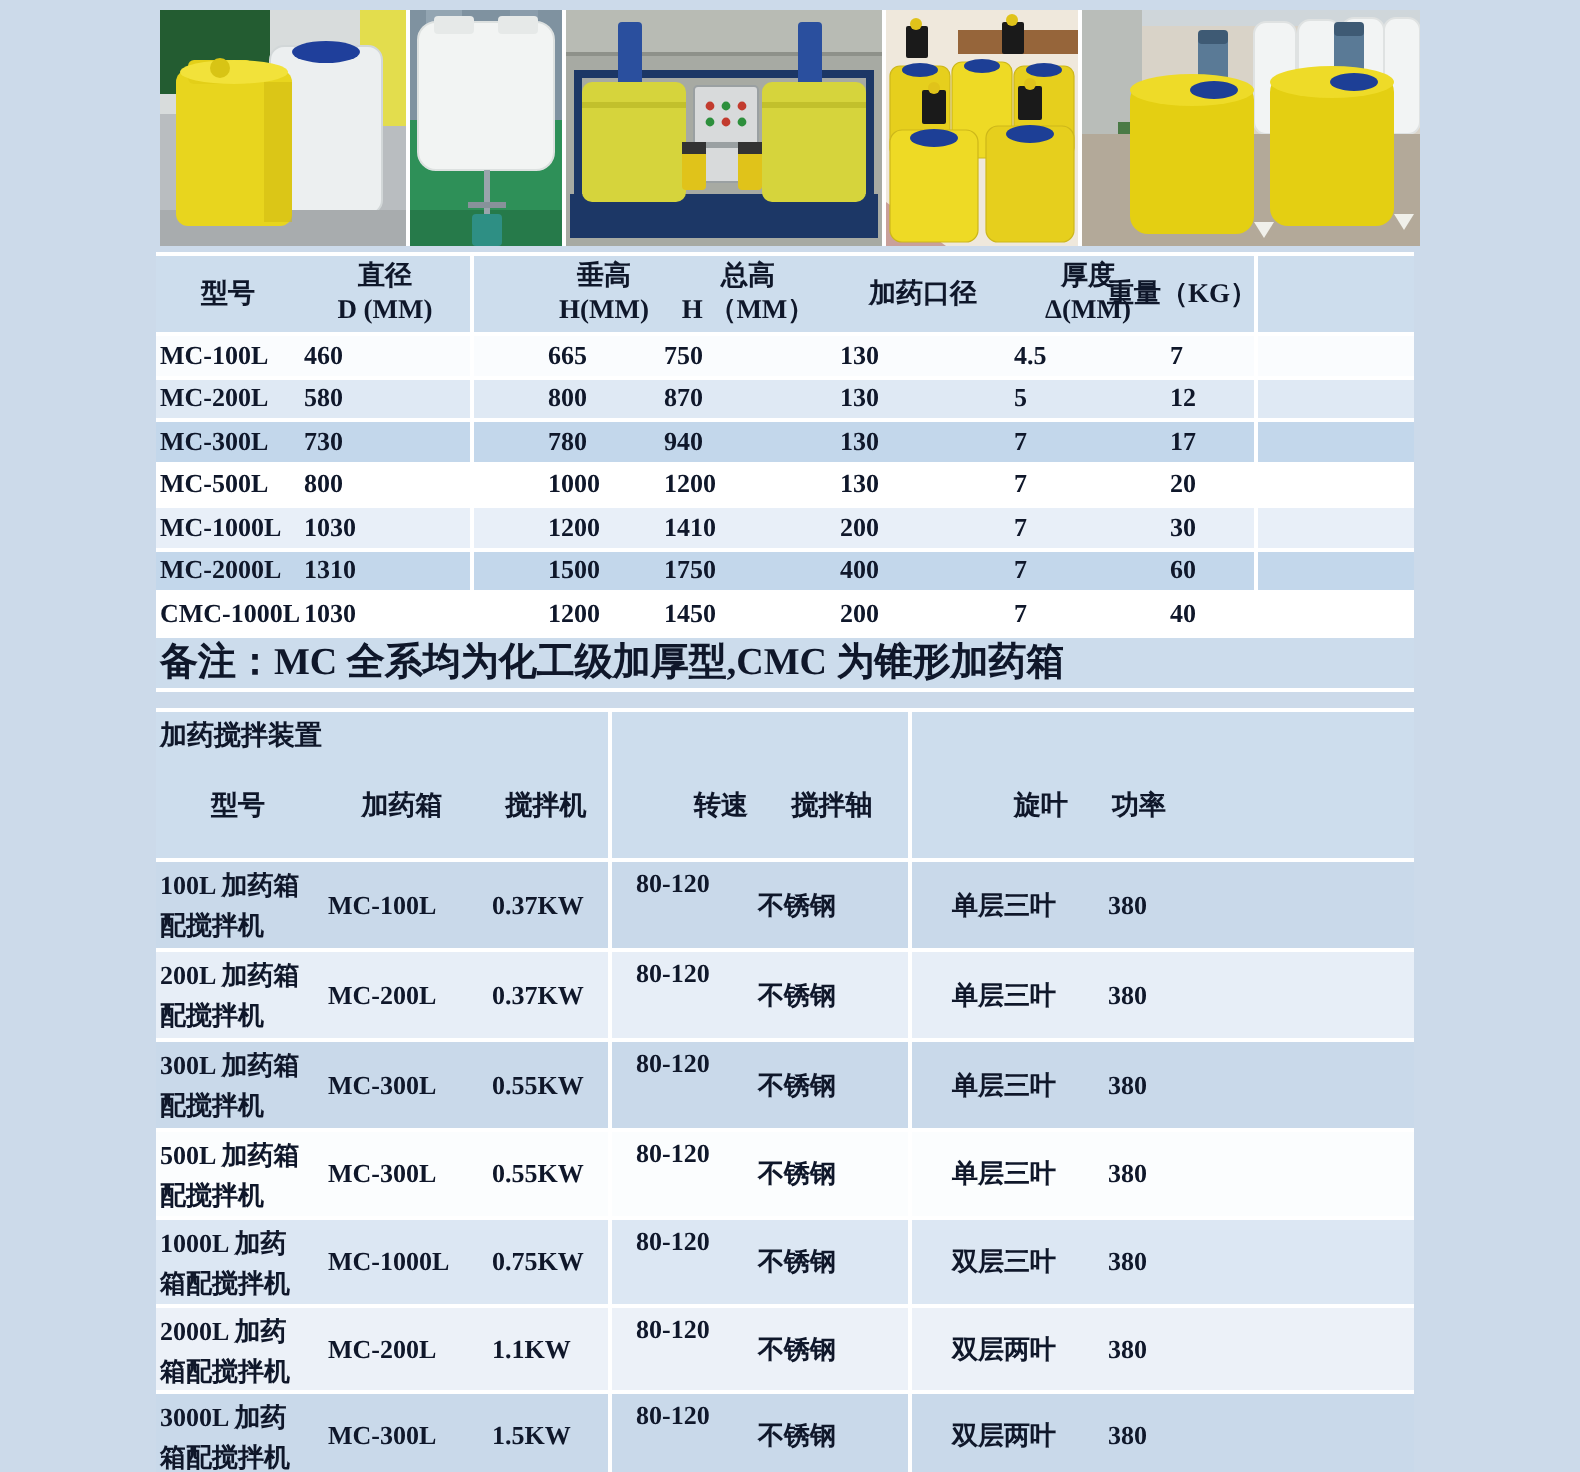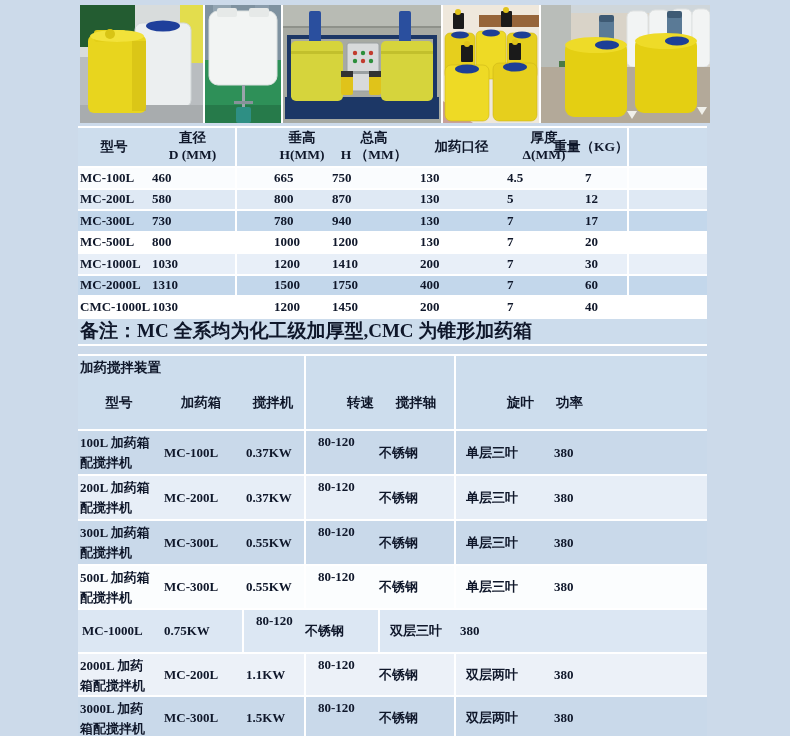--- a/index.html
+++ b/index.html
@@ -39,21 +39,21 @@
   .t2-head .hc.left{justify-content:flex-start;padding-left:8px;}
   .t2-row{display:grid;grid-template-columns:82px 82px 62px 74px 76px 94px 159px;
           border-bottom:2px solid #fff;box-sizing:border-box;}
   .t2c{font-weight:bold;font-size:13px;}
   .t2c.lbl{padding:2px 4px 0 2px;line-height:1.5;}
   .t2c.mid{display:flex;align-items:center;white-space:nowrap;}
   .t2c.m1{padding-left:4px;}
   .t2c.m2{padding-left:4px;}
   .t2c.top{padding-top:3px;padding-left:12px;}
   .t2c.m4{padding-left:1px;}
-  .t2c.m5{padding-left:10px;}
+  .t2c.m5{padding-left:20px;}
   .t2c.m6{padding-left:6px;}
 </style>
 </head>
 <body>
 
 <div class="page">
 
   <div class="photos">
 
     <svg width="123" height="118" viewBox="0 0 123 118">
@@ -320,20 +320,21 @@
         <div class="t2-row" style="background: rgb(251, 253, 254); height: 44px;">
           <div class="t2c lbl">500L 加药箱配搅拌机</div>
           <div class="t2c mid m1">MC-300L</div>
           <div class="t2c mid m2">0.55KW</div>
           <div class="t2c top vline">80-120</div>
           <div class="t2c mid m4 ">不锈钢</div>
           <div class="t2c mid m5 vline">单层三叶</div>
           <div class="t2c mid m6">380</div>
         </div>
         <div class="t2-row" style="background: rgb(220, 231, 243); height: 44px;">
+          <div class="t2c lbl">1000L 加药箱配搅拌机</div>
           <div class="t2c mid m1">MC-1000L</div>
           <div class="t2c mid m2">0.75KW</div>
           <div class="t2c top vline">80-120</div>
           <div class="t2c mid m4 ">不锈钢</div>
           <div class="t2c mid m5 vline">双层三叶</div>
           <div class="t2c mid m6">380</div>
         </div>
         <div class="t2-row" style="background: rgb(236, 241, 248); height: 43px;">
           <div class="t2c lbl">2000L 加药箱配搅拌机</div>
           <div class="t2c mid m1">MC-200L</div>

